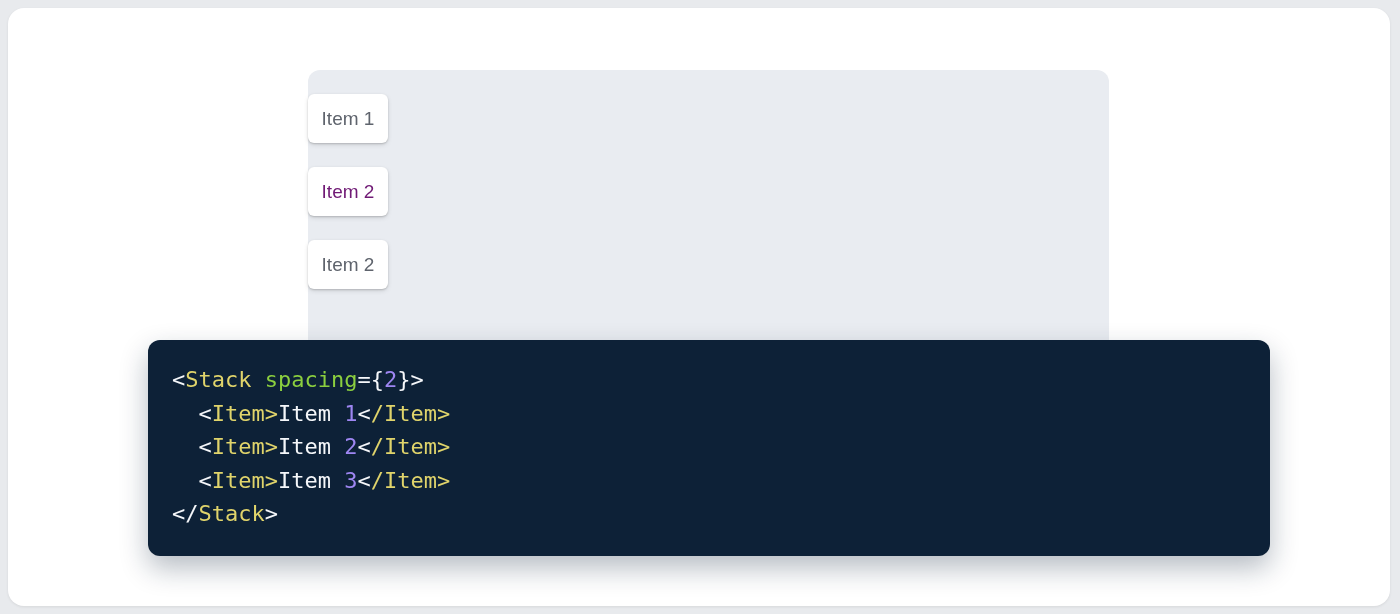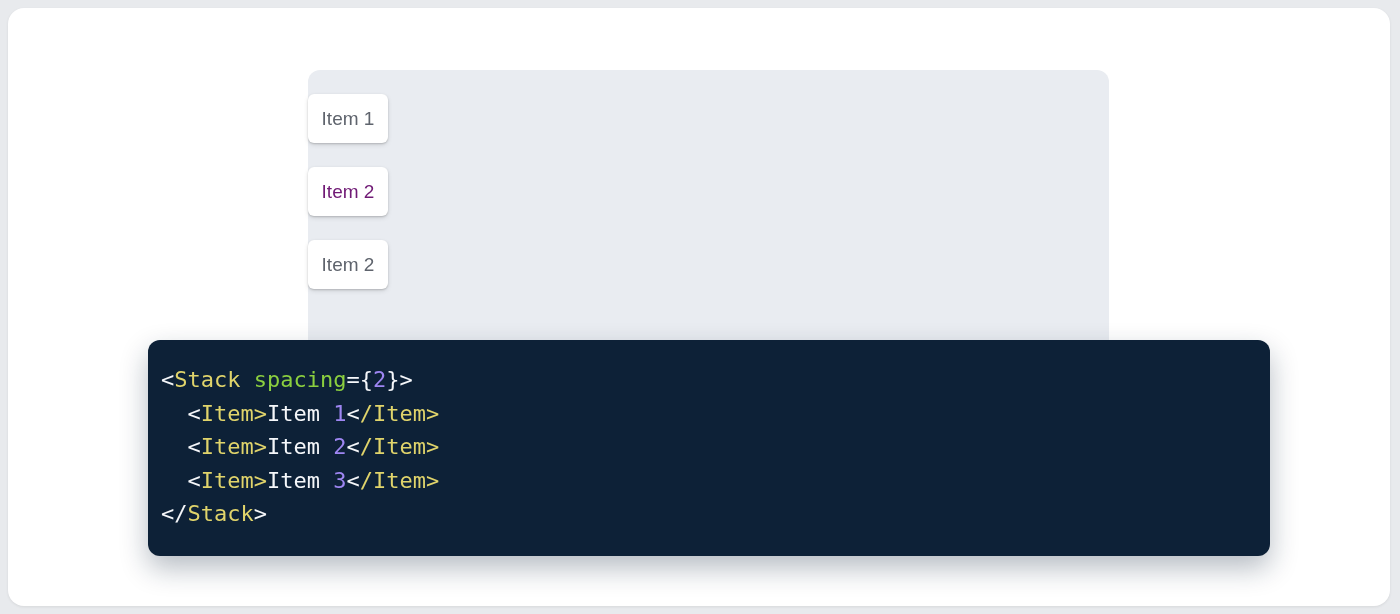--- a/index.html
+++ b/index.html
@@ -53,21 +53,21 @@
     position: absolute;
     left: 140px;
     top: 332px;
     width: 1122px;
     height: 216px;
     box-sizing: border-box;
     background: #0d2137;
     border-radius: 12px;
     box-shadow: 0 12px 28px rgba(13,33,55,0.30);
     z-index: 2;
-    padding: 23px 24px 24px 13px;
+    padding: 23px 24px 24px 24px;
     font-family: "DejaVu Sans Mono", monospace;
     font-size: 22px;
     line-height: 33.5px;
     white-space: pre;
     overflow: hidden;
   }
   .code-line { white-space: pre; }
 </style>
 </head>
 <body style="background: rgb(232, 234, 237);">

